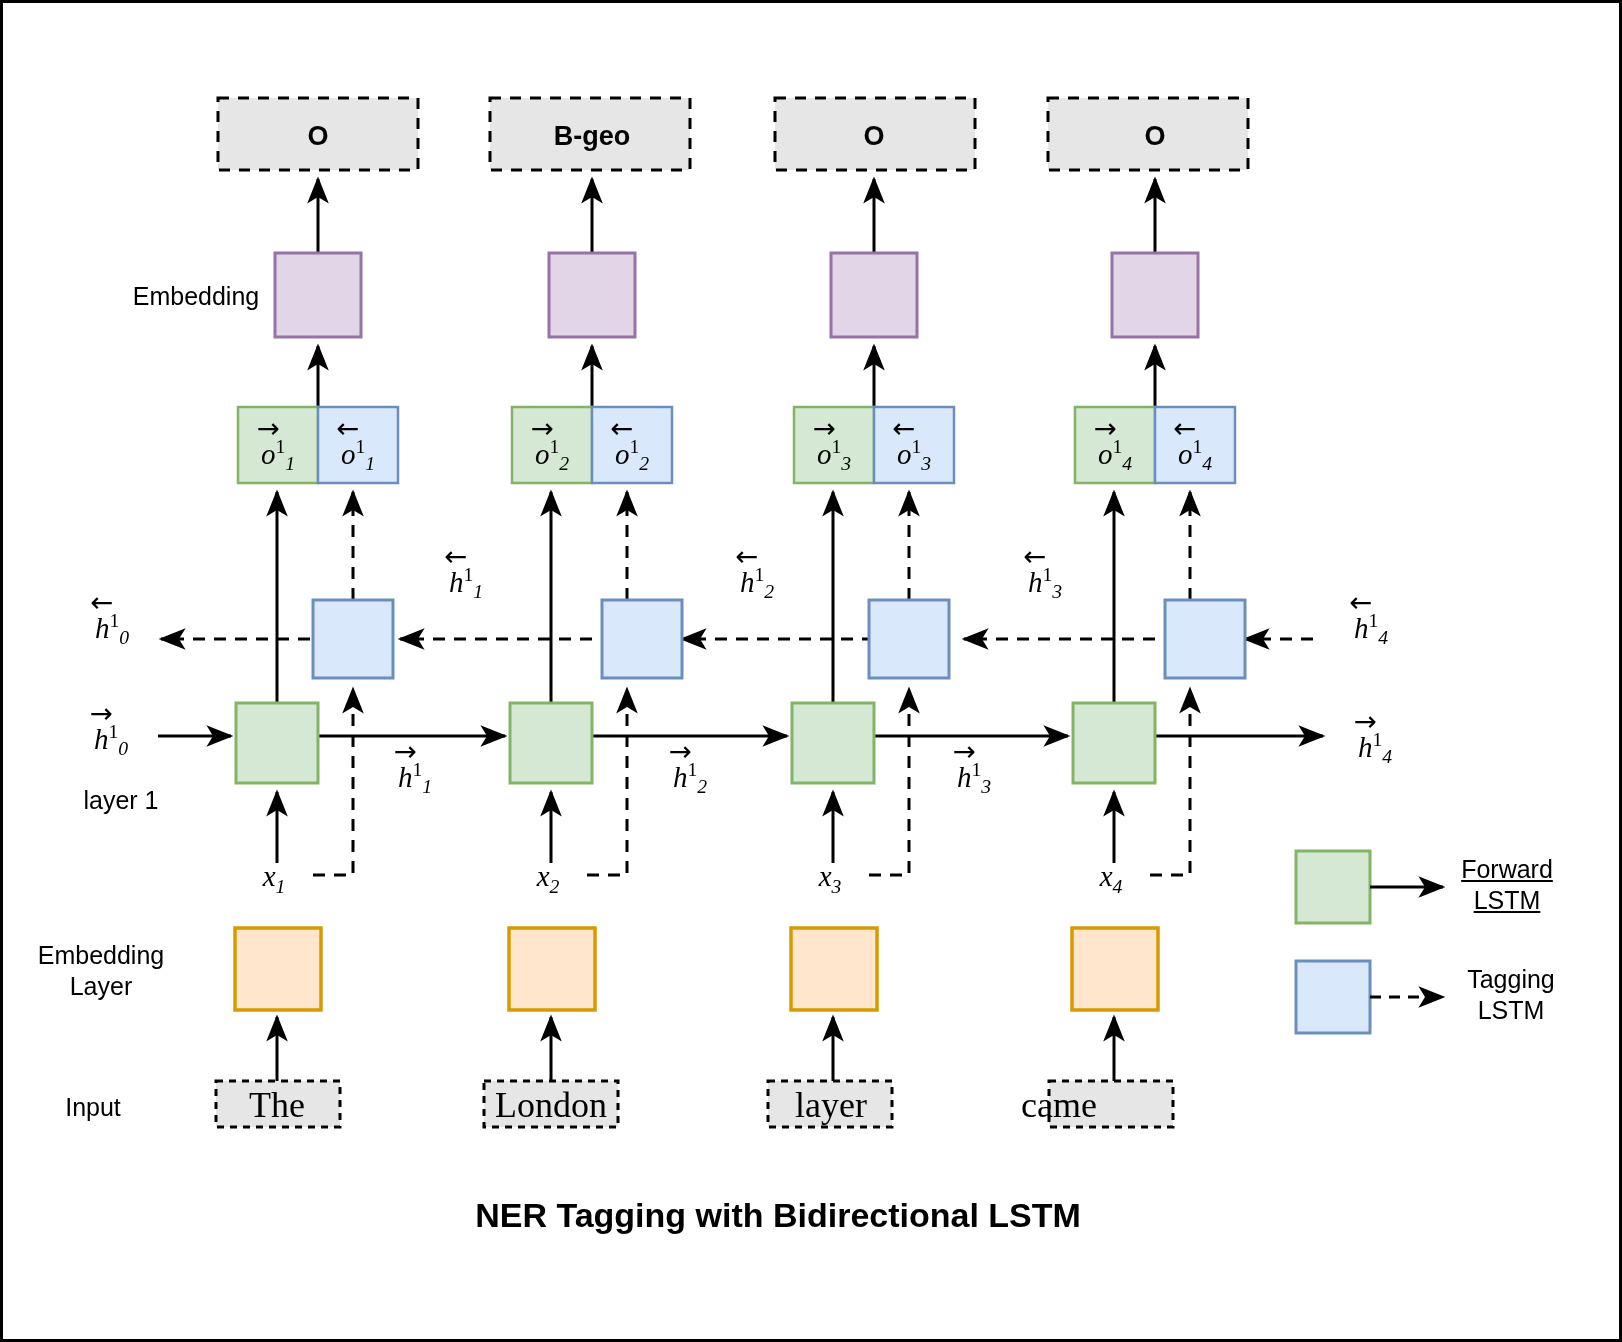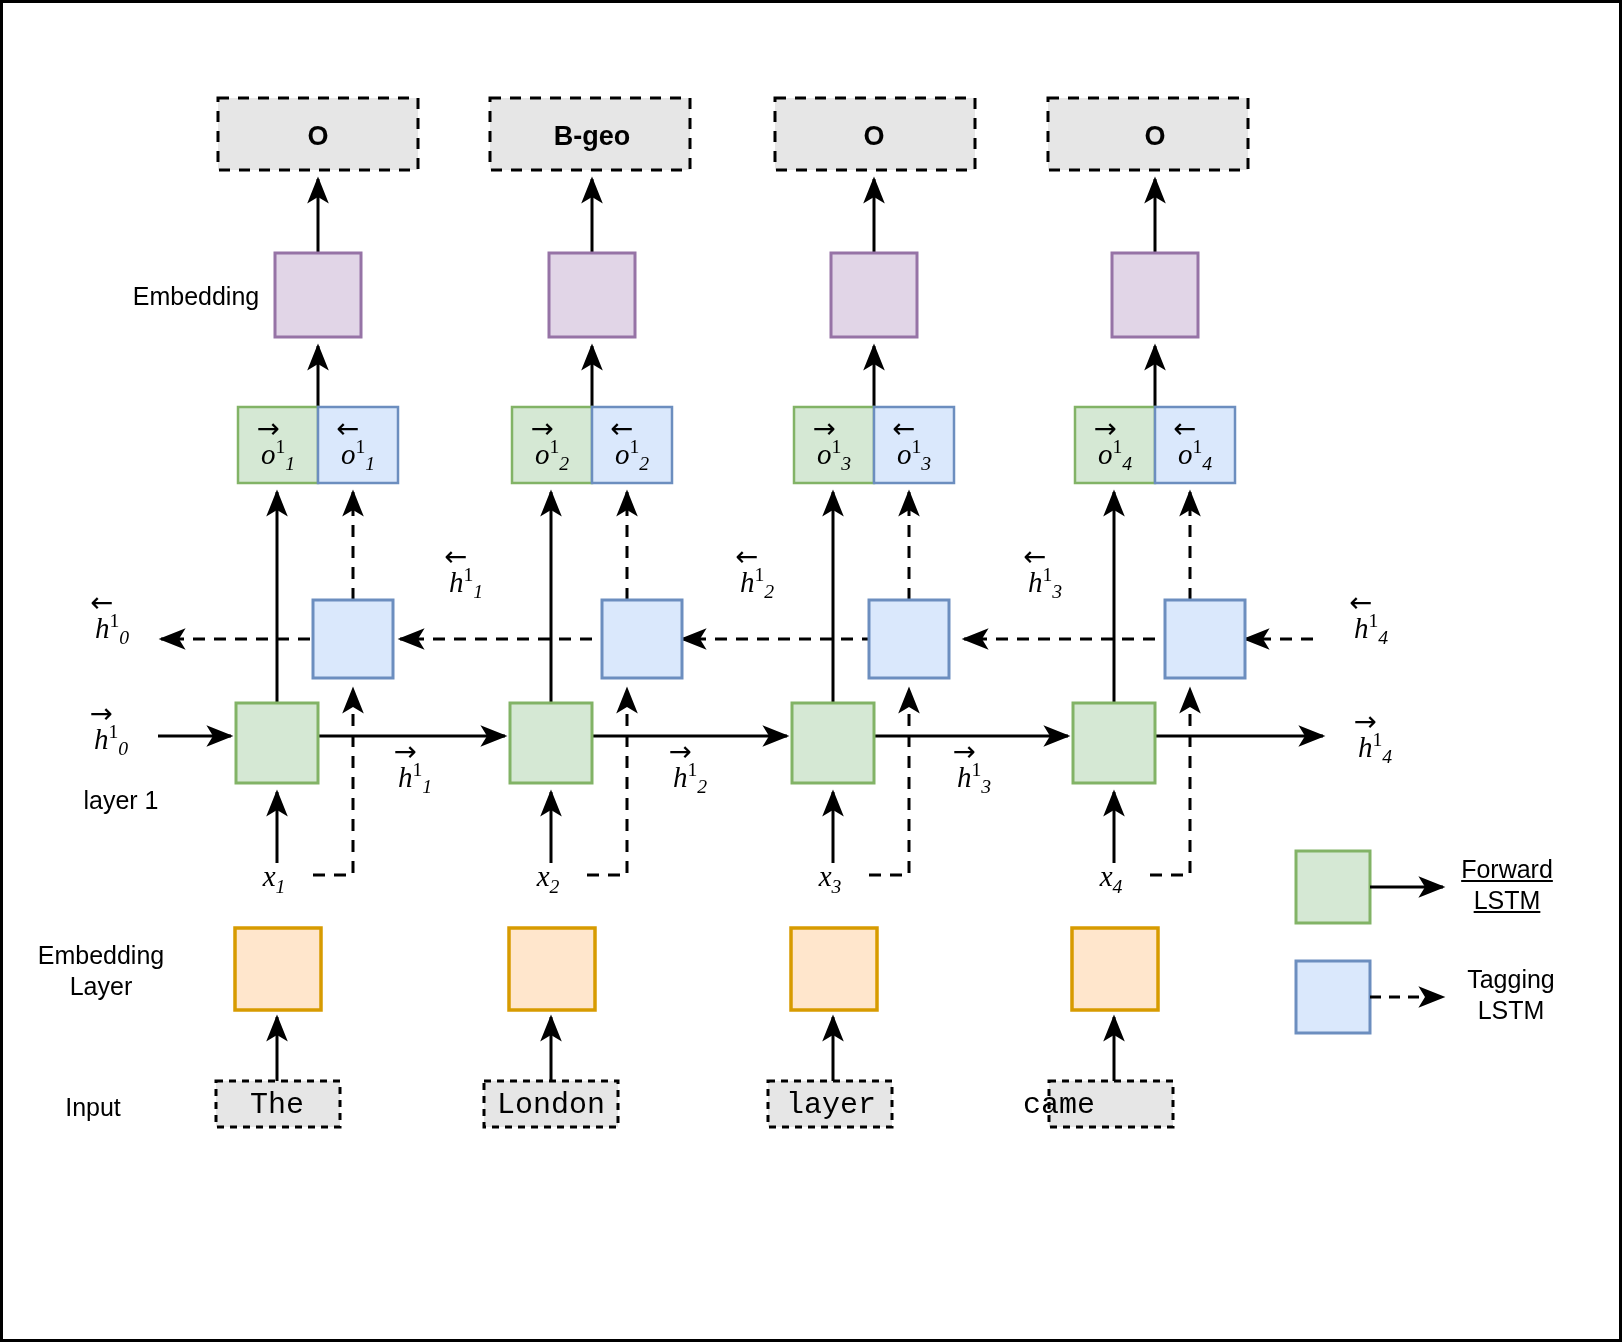--- a/index.html
+++ b/index.html
@@ -7,21 +7,21 @@
   #page{
     position:relative;width:1622px;height:1342px;
     background:#ffffff;border:3px solid #000000;box-sizing:border-box;
     overflow:hidden;
   }
   #svgroot{position:absolute;left:0;top:0;width:1622px;height:1342px;}
   .lbl{position:absolute;color:#000;}
   .plainlabel{font-family:"Liberation Sans",sans-serif;font-size:25px;line-height:31px;text-align:center;}
   .mathlabel{font-family:"Liberation Serif",serif;font-style:italic;font-size:29px;}
   .tagtext{font-family:"Liberation Sans",sans-serif;font-weight:bold;font-size:27px;}
-  .wordtext{font-family:Liberation Mono, monospace;font-size:30px;}
+  .wordtext{font-family:Liberation Serif, serif;font-size:36px;}
   .titletext{font-family:"Liberation Sans",sans-serif;font-weight:bold;font-size:34px;}
   .sub{font-size:0.68em;vertical-align:sub;font-style:italic;}
   .sup{font-size:0.68em;vertical-align:super;font-style:normal;}
   .vec{position:relative;display:inline-block;}
   .vec > .ar{
     position:absolute;left:50%;transform:translateX(-50%);
     top:-0.82em;font-style:normal;font-size:0.95em;
     font-family:"DejaVu Sans",sans-serif;line-height:1;
   }
   .ctr{position:absolute;transform:translate(-50%,-50%);white-space:nowrap;}
@@ -263,14 +263,15 @@
 
   <div class="lbl ctrblock plainlabel" style="left:1504px;top:882px;width:150px;text-decoration:underline;">
     <div>Forward</div>
     <div>LSTM</div>
   </div>
   <div class="lbl ctrblock plainlabel" style="left:1508px;top:992px;width:160px;">
     <div>Tagging</div>
     <div>LSTM</div>
   </div>
 
+  <div class="lbl ctr titletext" style="left:775px;top:1212px;">NER Tagging with Bidirectional LSTM</div>
 
 </div>
 
 </body></html>

